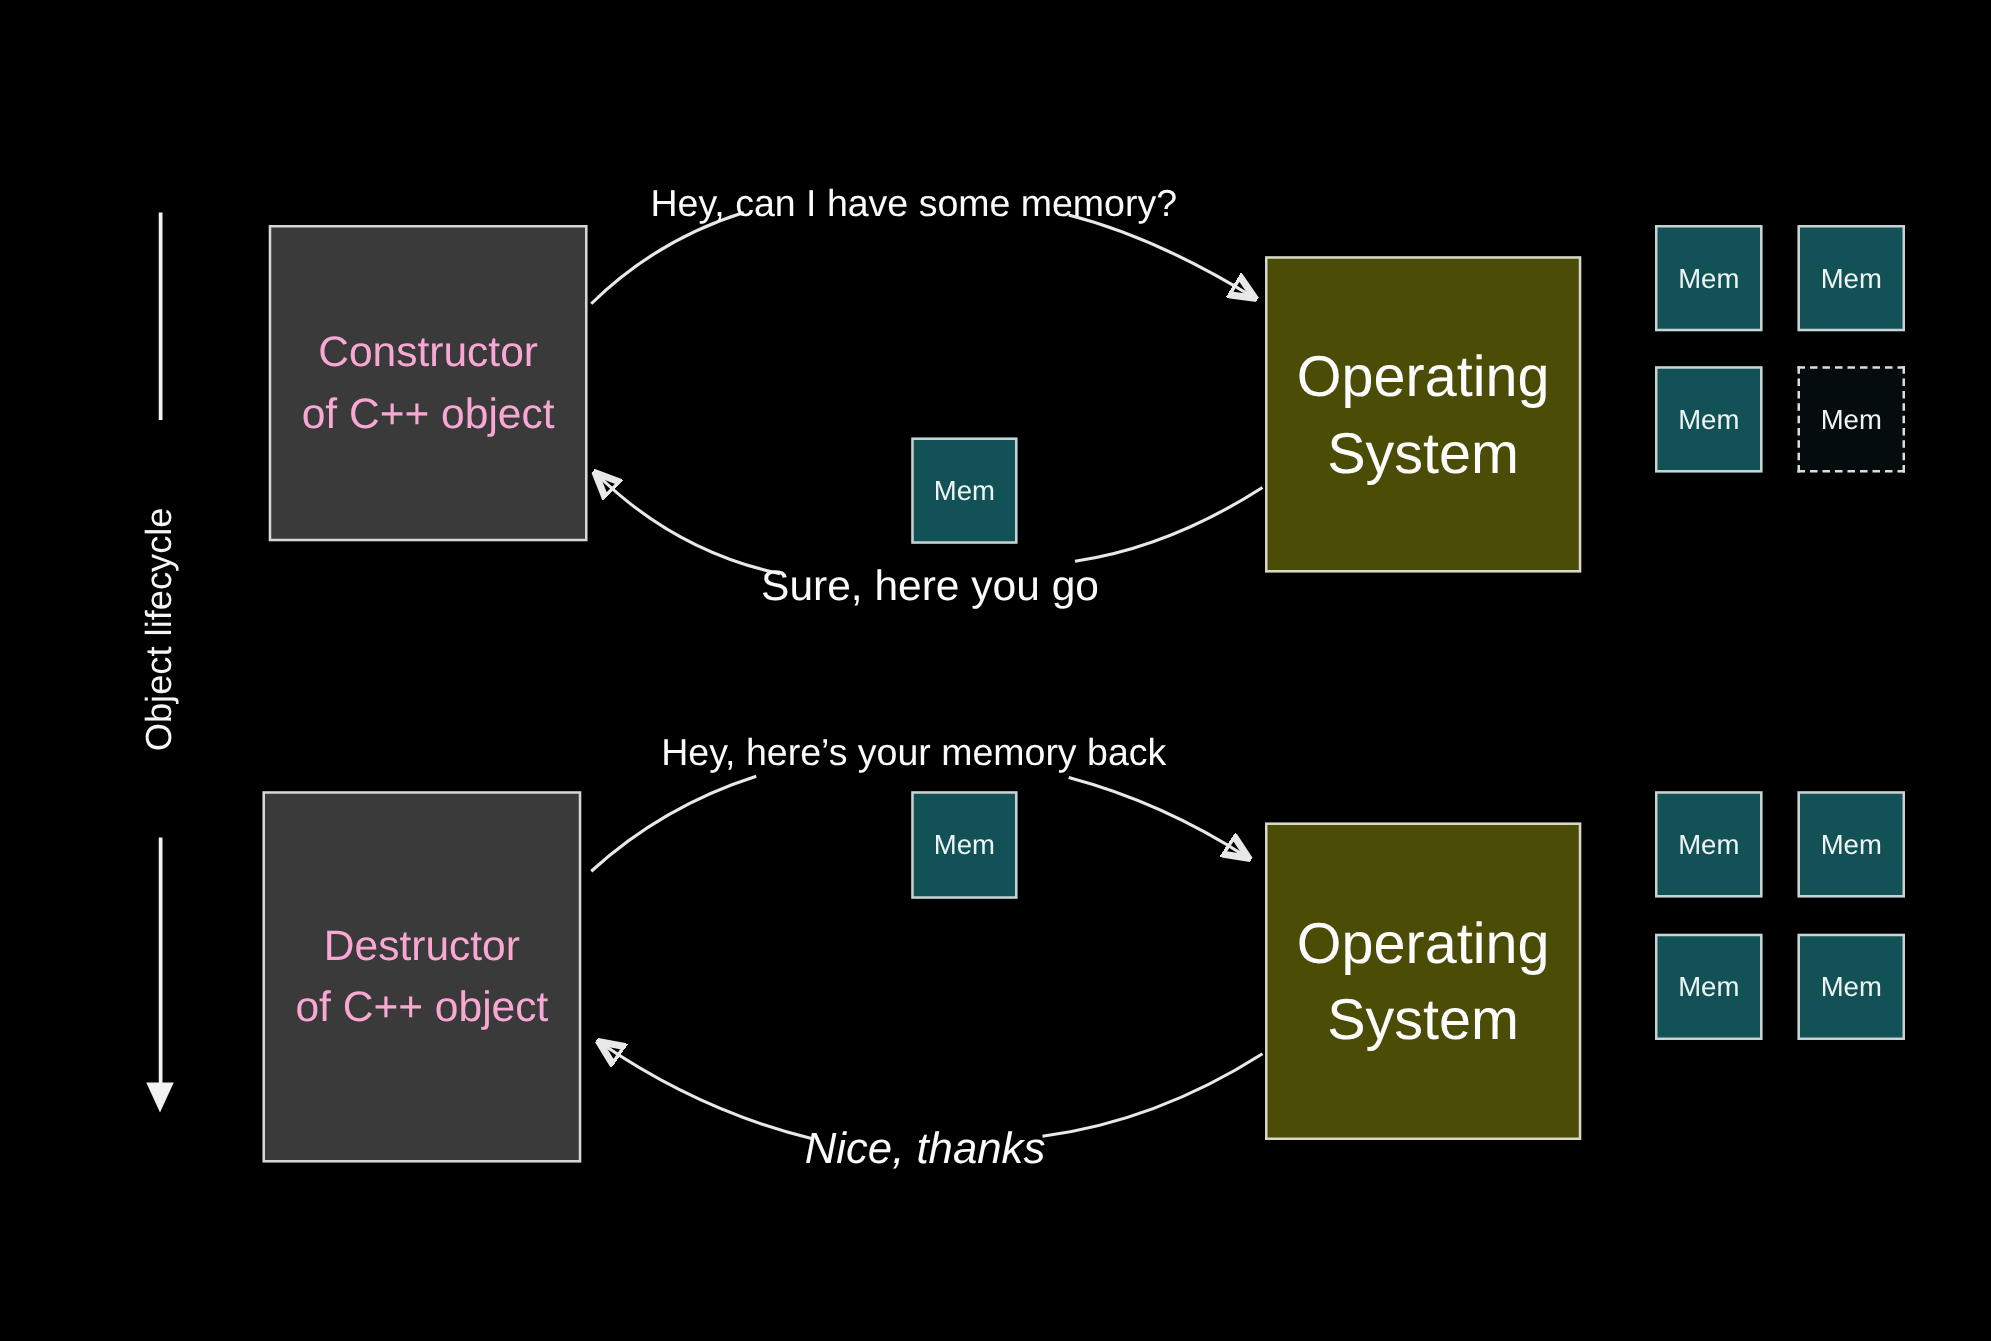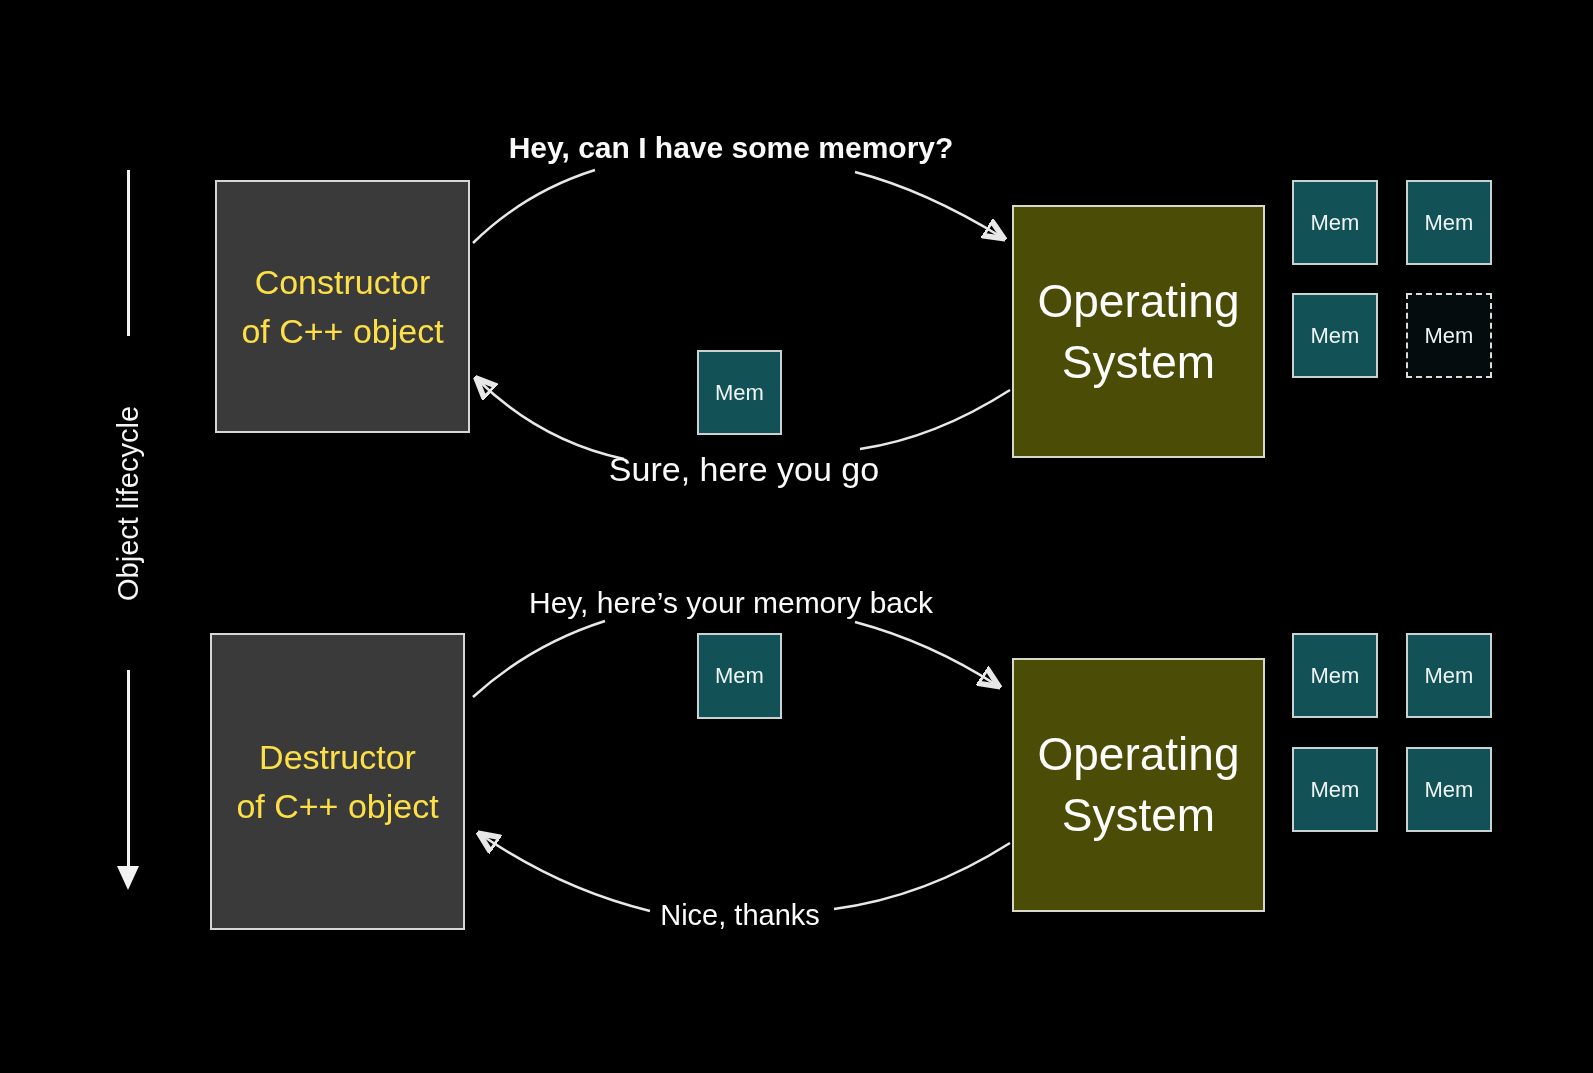--- a/index.html
+++ b/index.html
@@ -18,39 +18,40 @@
     display:flex;align-items:center;justify-content:center;
     text-align:center;
     white-space:pre-line;
     box-sizing:border-box;
   }
   .gray-box{
     background:#3a3a3a;
     border:2px solid #d6d6d6;
     font-size:34px;
     line-height:1.42;
-    color:#fde047;
+    color:#f9a8d4;
   }
   .olive-box{
     background:#4b4c06;
     border:2px solid #d8d8c8;
     font-size:46px;
     line-height:1.32;
     color:#fcfcfc;
     margin-top:25px;
   }
 
   
   .mem{
     display:flex;align-items:center;justify-content:center;
     background:#125257;
     border:2px solid #c9d2d2;
     font-size:22px;
     color:#eef4f4;
     box-sizing:border-box;
+    margin-left:32px;
   }
   .mem.dashed{
     background:#050c0d;
     border:2px dashed #dcdcdc;
   }
 
   
   .msg{
     text-align:center;
     font-size:30px;
@@ -104,21 +105,21 @@
     <path d="M 473 697 Q 530 645 605 621"></path>
     <path d="M 855 622 Q 930 642 998 686" marker-end="url(#ah)"></path>
 
     <path d="M 1010 843 Q 925 897 834 909"></path>
     <path d="M 650 911 Q 560 889 480 834" marker-end="url(#ah)"></path>
   </svg>
 
   <div class="abs big-box gray-box" style="left:215px;top:180px;width:255px;height:253px;">Constructor
 of C++ object</div>
 
-  <div class="abs msg" style="left:431px;top:131px;font-weight:bold;">Hey, can I have some memory?</div>
+  <div class="abs msg" style="left:431px;top:147px;">Hey, can I have some memory?</div>
 
   <div class="abs big-box olive-box" style="left:1012px;top:180px;width:253px;height:253px;">Operating
 System</div>
 
   <div class="abs mem" style="left:697px;top:350px;width:85px;height:85px;">Mem</div>
 
   <div class="abs msg" style="left:444px;top:450px;font-size:34px;">Sure, here you go</div>
 
   <div class="abs mem" style="left:1292px;top:180px;width:86px;height:85px;">Mem</div>
   <div class="abs mem" style="left:1406px;top:180px;width:86px;height:85px;">Mem</div>
@@ -128,20 +129,20 @@
   <div class="abs big-box gray-box" style="left:210px;top:633px;width:255px;height:297px;">Destructor
 of C++ object</div>
 
   <div class="abs msg" style="left:431px;top:586px;">Hey, here’s your memory back</div>
 
   <div class="abs mem" style="left:697px;top:633px;width:85px;height:86px;">Mem</div>
 
   <div class="abs big-box olive-box" style="left:1012px;top:633px;width:253px;height:254px;">Operating
 System</div>
 
-  <div class="abs msg" style="left:440px;top:899px;font-size:29px;">Nice, thanks</div>
+  <div class="abs msg" style="left:440px;top:899px;font-size:35px;font-style:italic;">Nice, thanks</div>
 
   <div class="abs mem" style="left:1292px;top:633px;width:86px;height:85px;">Mem</div>
   <div class="abs mem" style="left:1406px;top:633px;width:86px;height:85px;">Mem</div>
   <div class="abs mem" style="left:1292px;top:747px;width:86px;height:85px;">Mem</div>
   <div class="abs mem" style="left:1406px;top:747px;width:86px;height:85px;">Mem</div>
 
 </div>
 
 </body></html>

